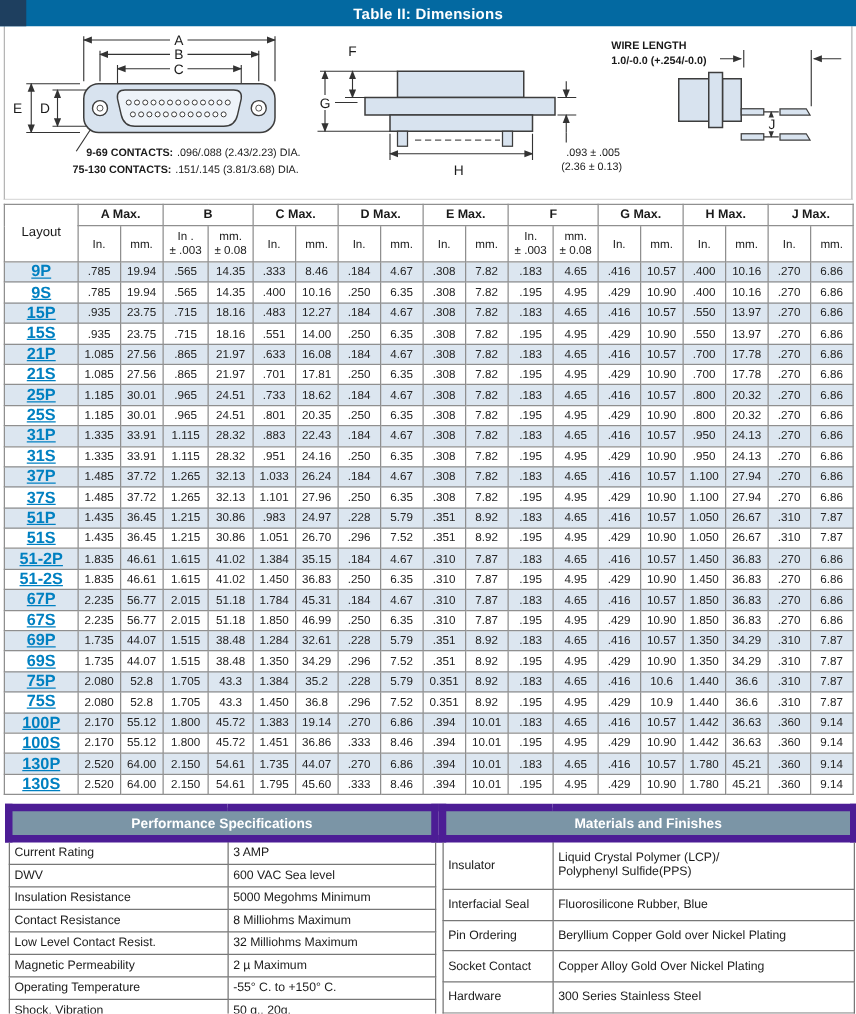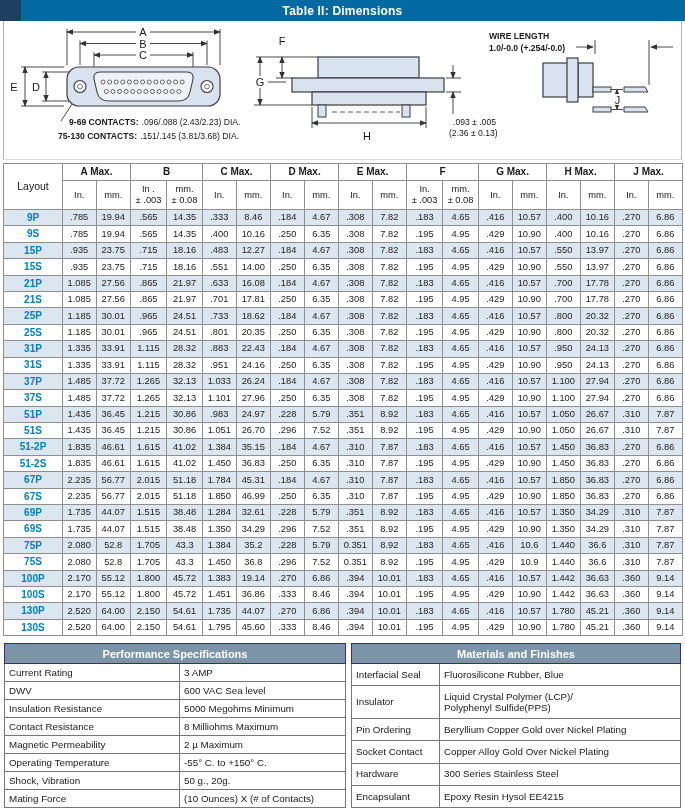--- a/index.html
+++ b/index.html
@@ -23,28 +23,28 @@
 
   
   table.dims{margin:3px 3px 0 3px;border-collapse:collapse;table-layout:fixed;width:679px;}
   table.dims th,table.dims td{border:1px solid #8f8f8f;text-align:center;vertical-align:middle;
         padding:0;font-size:9.3px;line-height:1.15;}
   table.dims{border:1.5px solid #5a5a5a;}
   table.dims .h-layout{font-size:10.5px;font-weight:normal;}
   table.dims .h-group{font-size:10px;font-weight:bold;height:16px;}
   table.dims .h-sub{font-weight:normal;height:28px;white-space:pre-line;font-size:9.3px;}
   table.dims td{height:15.4px;color:#222;}
-  table.dims th.lay{color:#0080c1;font-weight:bold;font-size:10px;}
+  table.dims th.lay{color:#0080c1;font-weight:bold;font-size:13px;text-decoration:underline;}
   table.dims tr.shade td,table.dims tr.shade th.lay{background:#dce6f0;}
 
   
   .bottom{display:flex;justify-content:space-between;padding:0 4px;margin-top:7px;}
   table.small{border-collapse:collapse;table-layout:fixed;border:1.5px solid #5a5a5a;}
   table.small th.bar{background:#7b95a6;color:#fff;font-weight:bold;font-size:11px;
-        height:17px;border:1px solid #4c1d95;}
+        height:17px;border:6px solid #4c1d95;}
   table.small td{border:1px solid #777;font-size:9.8px;padding:1px 4px;vertical-align:middle;
         white-space:pre-line;line-height:1.2;}
   table.perf{width:341px;}
   table.perf td{height:15px;margin-left:17px;}
   table.perf col.c1{width:175px;} table.perf col.c2{width:166px;}
   table.mat{width:329px;}
   table.mat col.c1{width:88px;} table.mat col.c2{width:241px;}
   table.mat td{height:15px;}
 </style>
 </head>
@@ -821,20 +821,24 @@
           </tr>
           <tr>
             <td>Insulation Resistance</td>
             <td>5000 Megohms Minimum</td>
           </tr>
           <tr>
             <td>Contact Resistance</td>
             <td>8 Milliohms Maximum</td>
           </tr>
           <tr>
+            <td>Low Level Contact Resist.</td>
+            <td>32 Milliohms Maximum</td>
+          </tr>
+          <tr>
             <td>Magnetic Permeability</td>
             <td>2 µ Maximum</td>
           </tr>
           <tr>
             <td>Operating Temperature</td>
             <td>-55° C. to +150° C.</td>
           </tr>
           <tr>
             <td>Shock, Vibration</td>
             <td>50 g., 20g.</td>
@@ -850,29 +854,29 @@
           <col class="c1">
           <col class="c2">
         </colgroup>
       <thead>
           <tr>
             <th class="bar" colspan="2">Materials and Finishes</th>
           </tr>
         </thead>
       <tbody>
           <tr>
-            <td>Interfacial Seal</td>
-            <td>Fluorosilicone Rubber, Blue</td>
-          </tr>
-          <tr>
             <td>Insulator</td>
             <td>Liquid Crystal Polymer (LCP)/
 Polyphenyl Sulfide(PPS)</td>
           </tr>
           <tr>
+            <td>Interfacial Seal</td>
+            <td>Fluorosilicone Rubber, Blue</td>
+          </tr>
+          <tr>
             <td>Pin Ordering</td>
             <td>Beryllium Copper Gold over Nickel Plating</td>
           </tr>
           <tr>
             <td>Socket Contact</td>
             <td>Copper Alloy  Gold Over Nickel Plating</td>
           </tr>
           <tr>
             <td>Hardware</td>
             <td>300 Series Stainless Steel</td>

